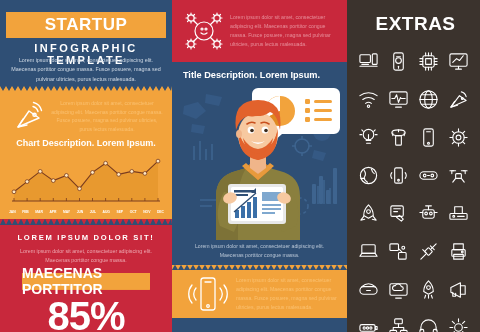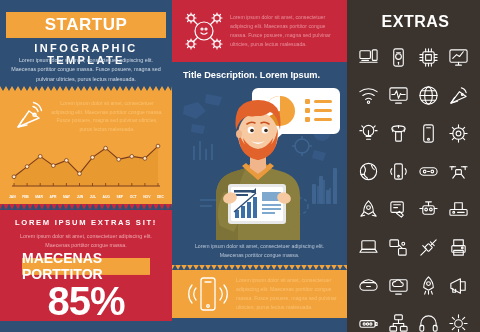--- a/index.html
+++ b/index.html
@@ -54,21 +54,21 @@
   .hero{position:relative;height:160px;overflow:hidden;}
   .mid-bottom-txt{text-align:center;color:#b9c6d6;font-size:5.2px;line-height:1.8;padding:2px 16px 4px 16px;}
   .zig-or{position:relative;background:#f2a33c;height:5px;
     clip-path:polygon(0 0,0 100%,3px 0,6px 100%,9px 0,12px 100%,15px 0,18px 100%,21px 0,24px 100%,27px 0,30px 100%,33px 0,36px 100%,39px 0,42px 100%,45px 0,48px 100%,51px 0,54px 100%,57px 0,60px 100%,63px 0,66px 100%,69px 0,72px 100%,75px 0,78px 100%,81px 0,84px 100%,87px 0,90px 100%,93px 0,96px 100%,99px 0,102px 100%,105px 0,108px 100%,111px 0,114px 100%,117px 0,120px 100%,123px 0,126px 100%,129px 0,132px 100%,135px 0,138px 100%,141px 0,144px 100%,147px 0,150px 100%,153px 0,156px 100%,159px 0,162px 100%,165px 0,168px 100%,171px 0,175px 100%,175px 0);}
   .mid-orange{background:#f2a33c;flex:1;display:flex;align-items:center;padding:4px 8px;}
   .ph-ico{width:56px;flex:0 0 56px;display:flex;align-items:center;justify-content:center;}
   .mid-or-txt{flex:1;color:#fbc170;font-size:5.2px;line-height:1.75;}
 
   
   .col-right{position:relative;width:133px;height:332px;background:#3b332d;}
-  .extras-title{text-align:center;color:#fff;font-size:16px;font-weight:bold;letter-spacing:.5px;padding:13px 0 8px 4px;}
+  .extras-title{text-align:center;color:#fff;font-size:19px;font-weight:bold;letter-spacing:.5px;padding:13px 0 8px 4px;}
   .icon-grid{display:grid;grid-template-columns:repeat(4,1fr);gap:1px 0;padding:0 7px;}
   .icon-cell{height:37px;display:flex;align-items:center;justify-content:center;}
   .icon-cell svg{display:block;}
 </style>
 </head>
 <body>
 
 <div class="page">
 
   <div class="col-left">
@@ -90,20 +90,21 @@
             <path d="M6 29 L17 13 L27 20 Z"></path>
             <path d="M11 21 L6 29 L15 27"></path>
             <circle cx="22.5" cy="16.8" r="1.6"></circle>
             <path d="M21 8.5a7 7 0 0 1 5 5"></path>
             <path d="M21.5 4.5a11 11 0 0 1 8 8"></path>
           </svg>
         </div>
         <div class="dish-txt">Lorem ipsum dolor sit amet, consectetuer adipiscing elit. Maecenas porttitor congue massa. Fusce posuere, magna sed pulvinar ultricies, purus lectus malesuada.</div>
       </div>
 
+      <div class="chart-desc">Chart Description. Lorem Ipsum.</div>
 
       <div class="chart-wrap">
         <svg id="chartSvg" width="156" height="52" viewBox="0 0 156 52">
           <polygon id="chartArea" fill="#e8992f" points="6.0,40.8 19.1,30.6 32.2,20.4 45.3,29.6 58.4,24.4 71.5,37.7 84.5,21.4 97.6,12.2 110.7,23.4 123.8,20.4 136.9,22.4 150.0,10.1 150,50 6,50"></polygon>
           <polyline id="chartLine" fill="none" stroke="#7a3c1e" stroke-width="1.1" points="6.0,40.8 19.1,30.6 32.2,20.4 45.3,29.6 58.4,24.4 71.5,37.7 84.5,21.4 97.6,12.2 110.7,23.4 123.8,20.4 136.9,22.4 150.0,10.1"></polyline>
           <g id="chartDots">
               <circle cx="6.0" cy="40.8" r="1.9" fill="#ffe9c4" stroke="#7a3c1e" stroke-width="0.8"></circle>
               <circle cx="19.1" cy="30.6" r="1.9" fill="#ffe9c4" stroke="#7a3c1e" stroke-width="0.8"></circle>
               <circle cx="32.2" cy="20.4" r="1.9" fill="#ffe9c4" stroke="#7a3c1e" stroke-width="0.8"></circle>
               <circle cx="45.3" cy="29.6" r="1.9" fill="#ffe9c4" stroke="#7a3c1e" stroke-width="0.8"></circle>
@@ -145,21 +146,21 @@
           <span>SEP</span>
           <span>OCT</span>
           <span>NOV</span>
           <span>DEC</span>
         </div>
     </div>
 
     <div class="zig-red"></div>
 
     <div class="red-panel">
-      <div class="red-head">LOREM IPSUM EXTRAS SIT!</div>
+      <div class="red-head">LOREM IPSUM DOLOR SIT!</div>
       <div class="red-body">Lorem ipsum dolor sit amet, consectetuer adipiscing elit. Maecenas porttitor congue massa.</div>
       <div class="ribbon-sm-wrap">
         <div class="ribbon-sm l"></div>
         <div class="ribbon-sm r"></div>
         <div class="ribbon-sm-txt">MAECENAS PORTTITOR</div>
       </div>
       <div class="pct">85%</div>
     </div>
   </div>
 

